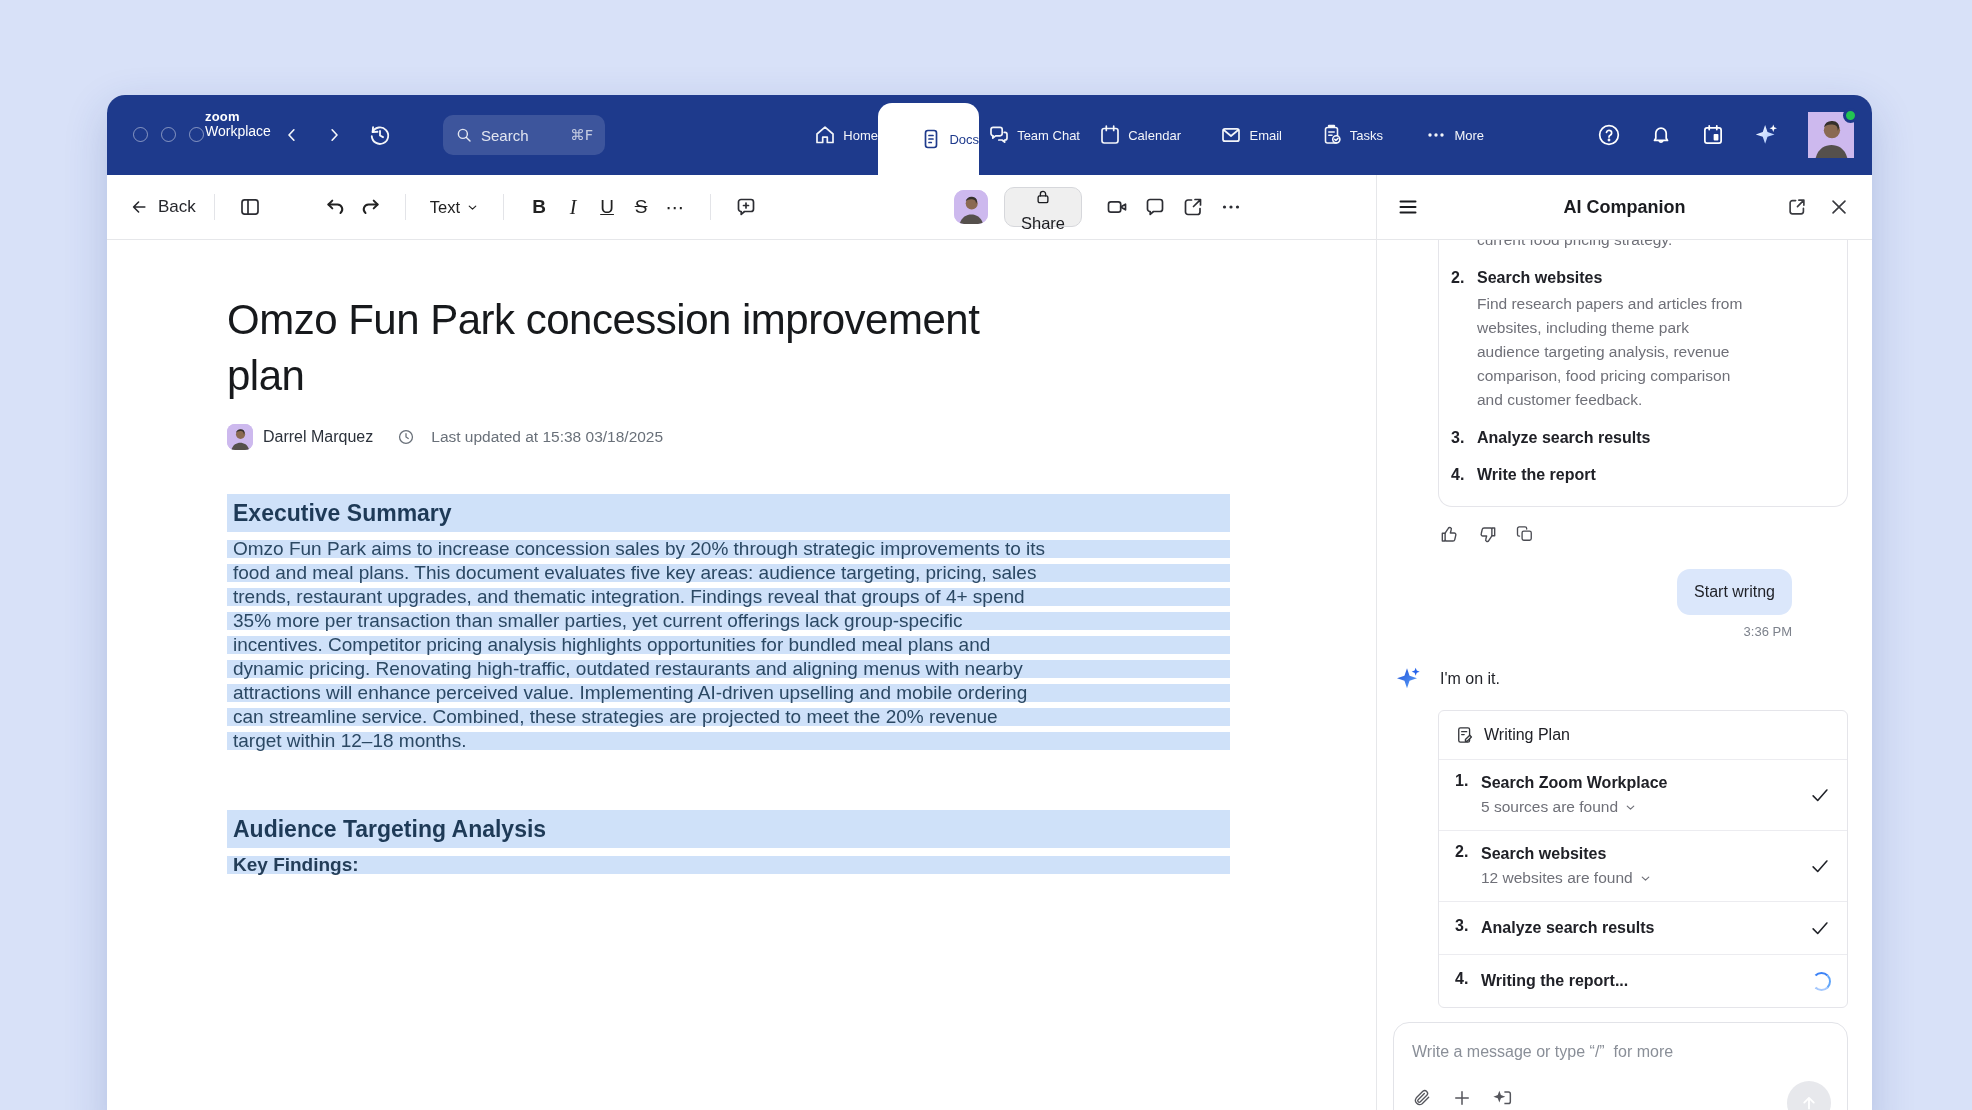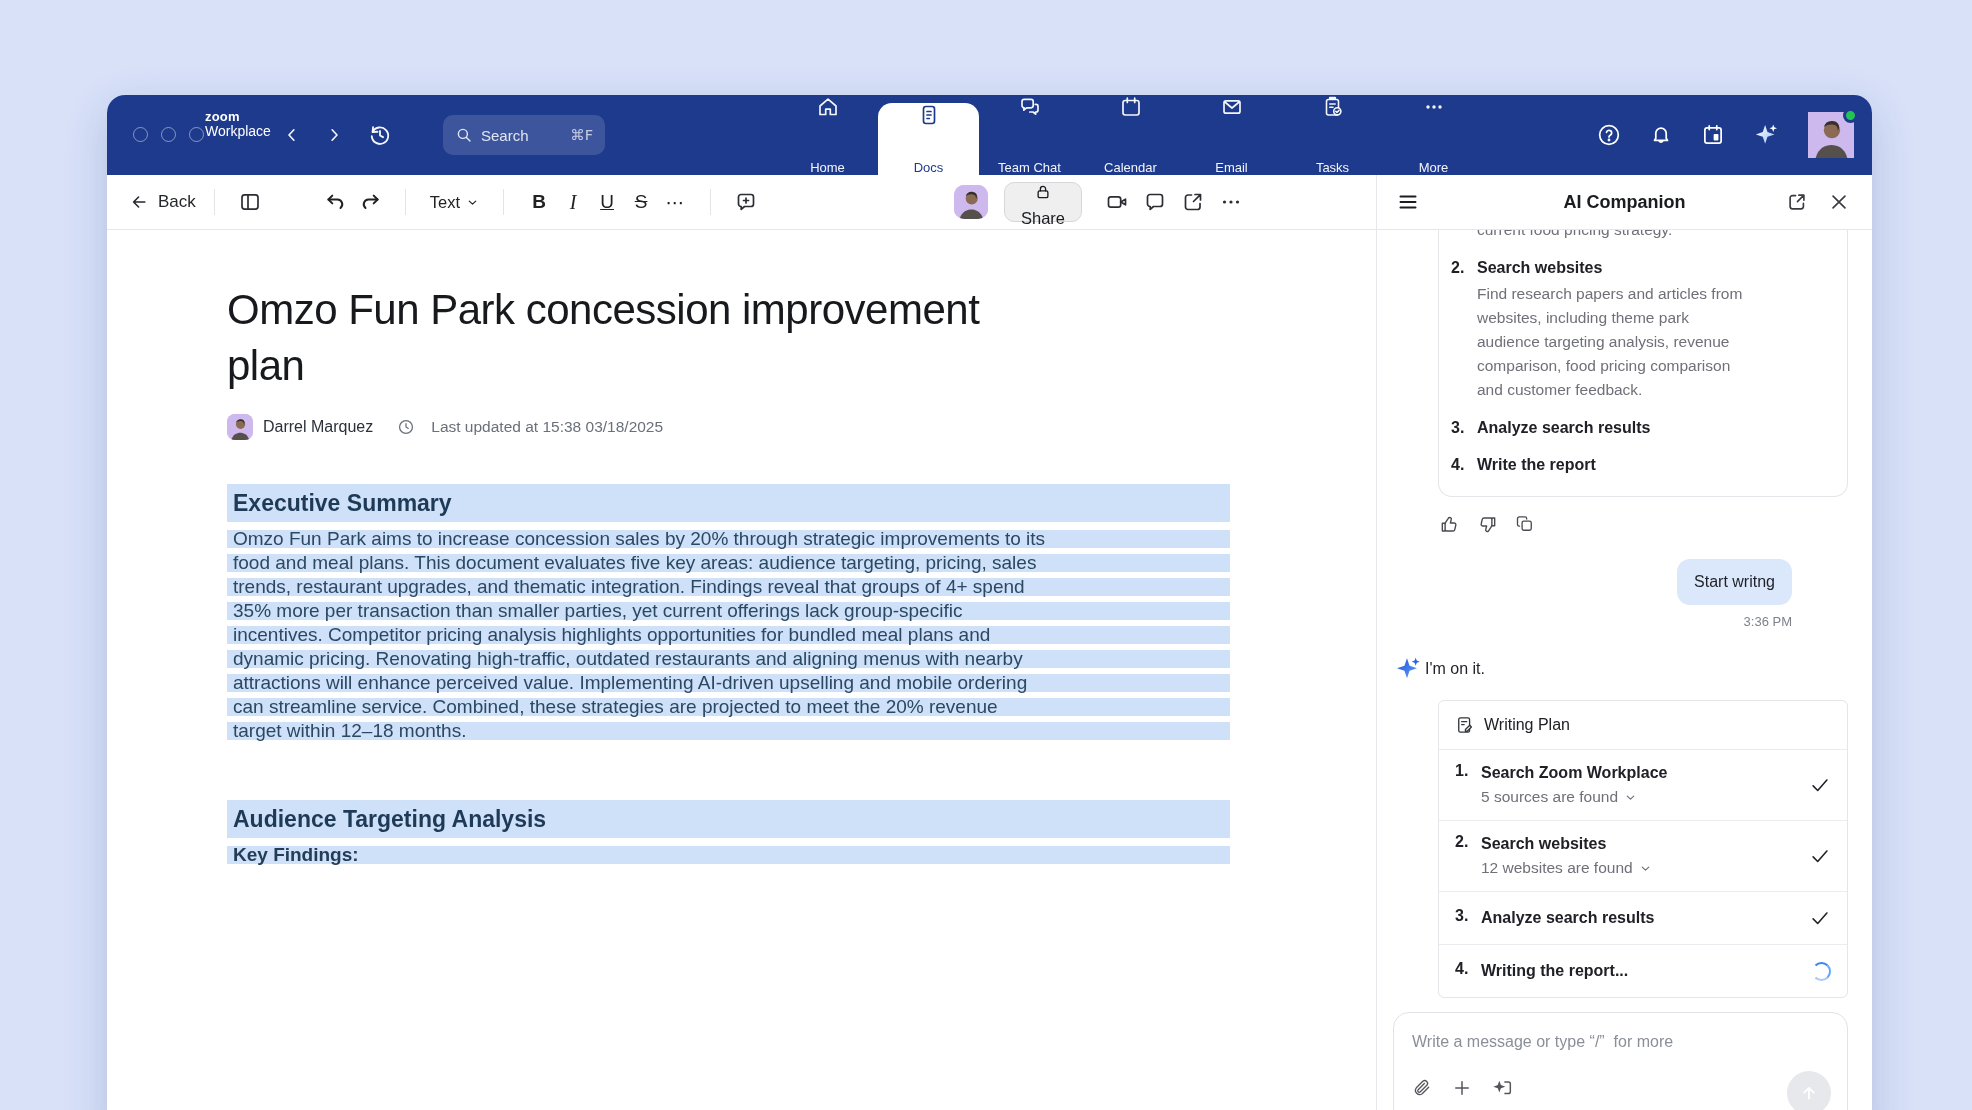--- a/index.html
+++ b/index.html
@@ -20,34 +20,34 @@
   .logo .l1 { font-size:13px; font-weight:600; letter-spacing:.2px; }
   .logo .l2 { font-size:14px; font-weight:500; }
   .nav-arrows { position:absolute; left:176px; top:0; height:80px; display:flex; align-items:center; gap:24px; }
   .nav-arrows .ab { color:rgba(255,255,255,.95); display:flex; }
   .search-pill { position:absolute; left:336px; top:20px; width:162px; height:40px; border-radius:10px;
                  background:rgba(255,255,255,.14); display:flex; align-items:center; padding:0 12px; gap:8px; }
   .search-pill .s-label { font-size:15px; color:rgba(255,255,255,.85); flex:1; }
   .search-pill .s-kbd { font-size:14.5px; color:rgba(255,255,255,.7); font-family:"DejaVu Sans",sans-serif; }
 
   .tabs { position:absolute; left:670px; top:0; height:80px; display:flex; }
-  .tab { width:101px; height:80px; display:flex; flex-direction:column; align-items:center; justify-content:space-between;
+  .tab { width:101px; height:80px; display:flex; flex-direction:row; align-items:center; justify-content:flex-end;
          gap:6px; color:rgba(255,255,255,.95); cursor:default; }
   .tab .t-label { font-size:13px; }
   .tab.active { background:#fff; color:#1e3a8c; border-radius:14px 14px 0 0; height:72px; margin-top:8px; }
 
   .nav-right { position:absolute; right:18px; top:0; height:80px; display:flex; align-items:center; gap:26px; }
   .nav-right .ab { color:#fff; display:flex; }
   .avatar-wrap { position:relative; }
   .avatar { width:46px; height:46px; border-radius:13px; background:#cdb9ee; overflow:hidden; }
   .status-dot { position:absolute; right:-4px; top:-4px; width:15px; height:15px; border-radius:50%;
                 background:#23c552; border:3px solid #1e3a8c; }
 
   
-  .subheader { display:flex; height:55px; border-bottom:1px solid #e6e7ea; }
+  .subheader { display:flex; height:65px; border-bottom:1px solid #e6e7ea; }
   .doc-toolbar { width:1269px; display:flex; align-items:center; padding:0 0 0 22px; color:#26272c; }
   .tb-btn { display:flex; align-items:center; gap:9px; font-size:17px; color:#26272c; }
   .vdiv { width:1px; height:26px; background:#e3e4e8; margin:0 18px; }
   .ic { width:34px; height:34px; display:flex; align-items:center; justify-content:center; color:#2c2d33; border-radius:8px; }
   .fmt { font-size:19px; width:34px; text-align:center; color:#222; }
   .fmt.b { font-weight:700; }
   .fmt.i { font-family:"Liberation Serif",serif; font-style:italic; font-size:20px; }
   .fmt.u { text-decoration:underline; }
   .fmt.s { text-decoration:line-through; }
   .text-dd { display:flex; align-items:center; gap:6px; font-size:16.5px; color:#222; padding:0 6px; }
@@ -85,21 +85,21 @@
   .ai-card.clipped { margin-top:-12px; border-top:none; border-radius:0 0 14px 14px; padding:0 16px 20px 12px; }
   .clip-line { font-size:15.5px; color:#6f7078; line-height:24px; padding-left:26px; }
   .pitem { margin-top:15px; position:relative; padding-left:26px; font-size:16px; font-weight:700; color:#202127; line-height:22px; }
   .pitem .num { position:absolute; left:0; }
   .pdesc { font-weight:400; font-size:15.5px; color:#6f7078; line-height:24px; margin-top:3px; }
   .feedback { margin:16px 0 0 61px; display:flex; gap:16px; color:#4a4b52; }
   .fb { width:22px; height:22px; display:flex; align-items:center; justify-content:center; }
   .bubble-row { display:flex; justify-content:flex-end; margin:24px 80px 0 0; }
   .bubble { background:#dbe7fb; border-radius:13px; padding:14px 17px; font-size:16px; color:#1f2127; }
   .stamp { text-align:right; margin:9px 80px 0 0; font-size:13px; color:#7d828c; }
-  .ai-msg { display:flex; align-items:center; margin:24px 24px 0 16px; }
+  .ai-msg { display:flex; align-items:center; gap:15px; margin:24px 24px 0 16px; }
   .ai-msg .msg-text { font-size:16px; color:#1f2127; }
   .plan-card { margin-top:15px; }
   .plan-head { display:flex; align-items:center; gap:9px; padding:14px 16px; border-bottom:1px solid #ececf0;
                font-size:16px; font-weight:500; color:#202127; }
   .plan-item { display:flex; align-items:center; justify-content:space-between; padding:12px 16px; border-bottom:1px solid #ececf0; }
   .plan-item:last-child { border-bottom:none; }
   .pi-left { position:relative; padding-left:26px; }
   .pi-left .num { position:absolute; left:0; font-size:16px; font-weight:700; color:#202127; }
   .pi-title { font-size:16px; font-weight:700; color:#202127; line-height:22px; }
   .pi-sub { font-size:15.5px; color:#6f7078; line-height:22px; margin-top:2px; display:flex; align-items:center; gap:6px; }

